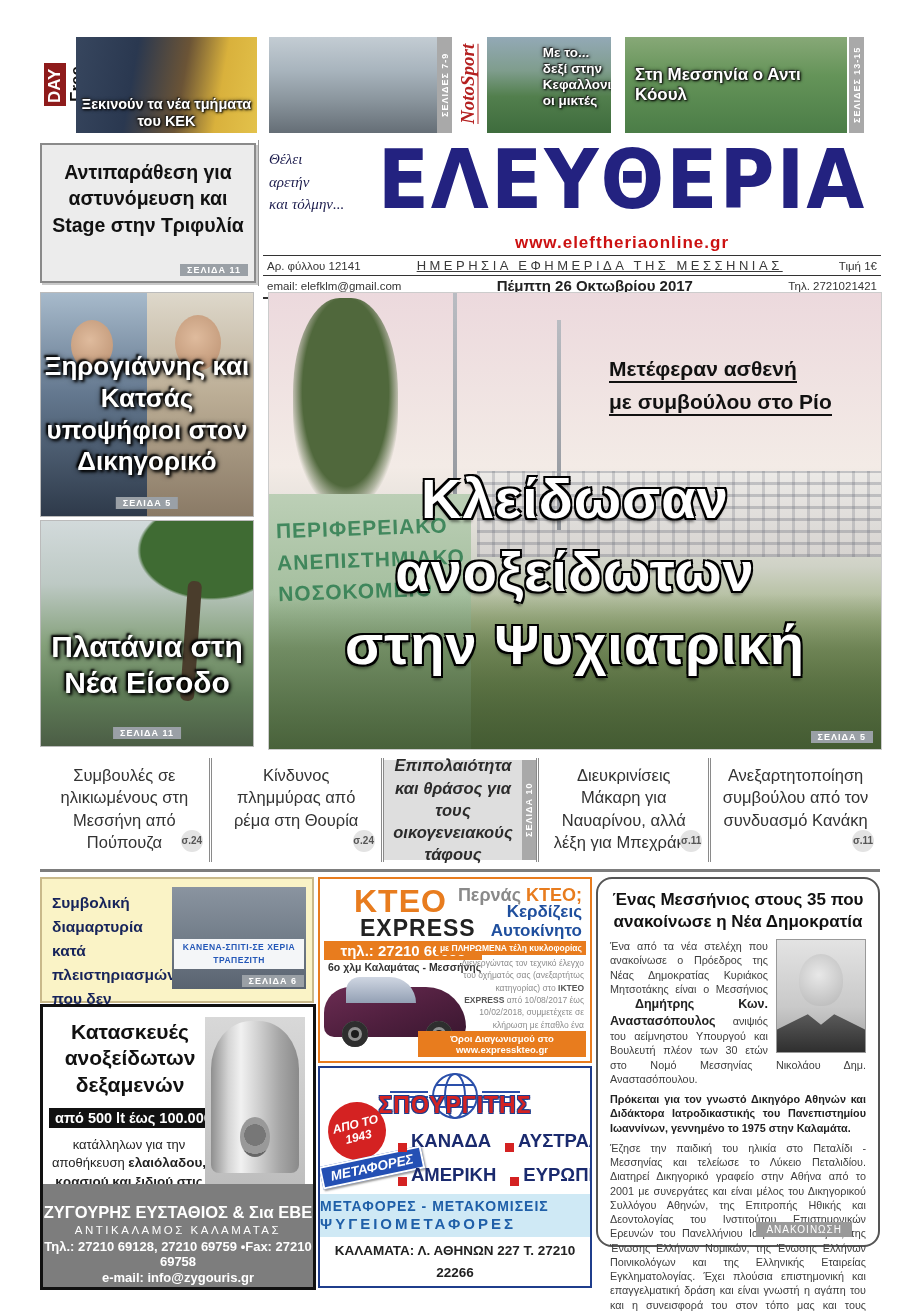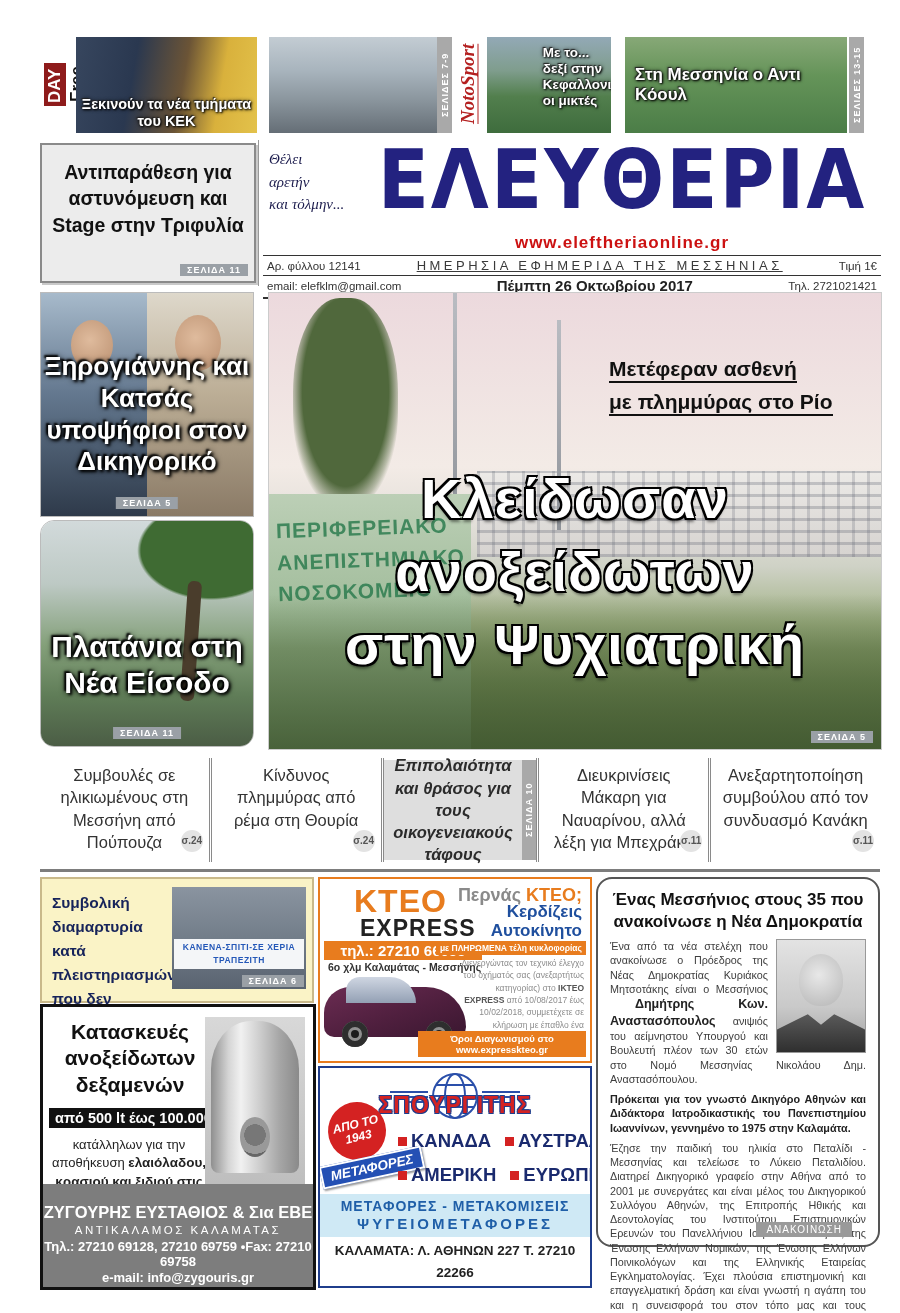--- a/index.html
+++ b/index.html
@@ -46,21 +46,21 @@
   .mh-row1{position:absolute;left:4px;right:0;top:115px;border-top:1px solid #333;border-bottom:1px solid #333;
            display:flex;justify-content:space-between;align-items:center;padding:2px 4px;font-size:11.5px;color:#333;}
   .mh-sub{letter-spacing:3.5px;font-size:13px;color:#3a3a3a;text-decoration:underline;}
   .mh-row2{position:absolute;left:4px;right:0;top:136px;border-bottom:2px solid #333;display:flex;
            justify-content:space-between;align-items:center;padding:1px 4px 3px;font-size:11.5px;color:#333;}
   .mh-date{font-weight:900;font-size:15px;color:#222;text-decoration:underline;}
 
   
   .story{overflow:hidden;left:40px;width:212px;border:1px solid #bbb;}
   .storyA{top:292px;height:223px;}
-  .storyB{top:520px;height:225px;border-radius:14px;}
+  .storyB{top:520px;height:225px;}
   .half{position:absolute;top:0;bottom:0;width:50%;}
   .halfL{left:0;background:linear-gradient(180deg,#a7bacb 0%,#64788f 45%,#2e3a4a 100%);}
   .halfR{left:50%;background:linear-gradient(180deg,#ded8cb 0%,#bcae96 45%,#8a7a66 100%);}
   .head{position:absolute;border-radius:50%;background:radial-gradient(circle at 45% 40%,#dfbb9d,#b98e6e);}
   .ph-palm{background:linear-gradient(180deg,#d2dadb 0%,#bdc9c4 28%,#84a07a 55%,#5f7c57 78%,#4b5d45 100%);}
   .palm-crown{position:absolute;right:-18px;top:-20px;width:150px;height:110px;
       background:radial-gradient(ellipse at 60% 45%,#3f6b33 0 55%,transparent 58%);border-radius:50%;}
   .palm-trunk{position:absolute;right:55px;top:60px;width:14px;height:120px;background:#4a3d2c;border-radius:6px;transform:rotate(4deg);}
   .story-title{position:absolute;left:0;right:0;text-align:center;color:#fff;font-weight:900;line-height:1.22;
                text-shadow:-2px -2px 2px #000,2px 2px 3px #000,0 0 6px #000;}
@@ -164,22 +164,22 @@
   .sp-brand{position:absolute;left:0;right:0;top:24px;text-align:center;font-weight:900;font-size:23px;color:#d42222;
       letter-spacing:1px;text-shadow:-1px -1px 0 #1f3d8c,1px -1px 0 #1f3d8c,-1px 1px 0 #1f3d8c,1px 1px 0 #1f3d8c,0 0 2px #fff;}
   .sp-badge{position:absolute;left:8px;top:34px;width:58px;height:58px;border-radius:50%;background:#d42222;
       color:#fff;font-weight:900;font-size:12px;line-height:1.1;display:flex;align-items:center;justify-content:center;
       text-align:center;transform:rotate(-14deg);font-style:italic;}
   .sp-banner{position:absolute;left:0px;top:88px;background:#2450b4;color:#fff;font-weight:900;font-style:italic;
       font-size:13.5px;padding:2px 8px;transform:rotate(-12deg);border:2px solid #fff;box-shadow:1px 2px 2px rgba(0,0,0,.4);}
   .sp-dests{position:absolute;left:78px;top:62px;width:186px;font-weight:900;font-size:18.5px;color:#1a2a6e;}
   .sp-row{margin-bottom:12px;display:flex;gap:14px;align-items:center;}
   .sq{width:9px;height:9px;background:#d42222;display:inline-block;margin-right:4px;}
-  .sp-dest{display:flex;align-items:center;}
-  .sp-bar{position:absolute;left:0;right:0;top:126px;background:#cfe9f5;text-align:center;color:#1f5fa8;
+  .sp-dest{display:flex;align-items:flex-end;}
+  .sp-bar{position:absolute;left:0;right:0;top:126px;background:#cfe9f5;text-align:left;color:#1f5fa8;
       padding:4px 0 5px;}
   .sp-bar1{font-weight:900;font-size:14px;letter-spacing:1px;}
   .sp-bar2{font-weight:900;font-size:15px;letter-spacing:3px;margin-top:1px;}
   .sp-addr{position:absolute;left:0;right:0;top:172px;text-align:center;font-weight:700;font-size:13.5px;
       color:#222;line-height:1.6;}
 
   
   .nd{left:596px;top:877px;width:284px;height:370px;border:2px solid #555;border-radius:16px;background:#fff;
       padding:10px 12px;box-sizing:border-box;}
   .nd-title{text-align:center;font-weight:900;font-size:17px;line-height:1.3;color:#111;}
@@ -276,21 +276,21 @@
     <div class="mp-pole" style="left:30%;top:0;height:52%;"></div>
     <div class="mp-pole" style="left:47%;top:6%;height:46%;"></div>
     <div class="mp-wall">
       <div class="wall-sign">ΠΕΡΙΦΕΡΕΙΑΚΟ
 ΑΝΕΠΙΣΤΗΜΙΑΚΟ
 ΝΟΣΟΚΟΜΕΙΟ</div>
     </div>
     <div class="mp-veg"></div>
     <div class="kicker">
       <span>Μετέφεραν ασθενή</span><br>
-      <span>με πλημμύρας στο Ρίο</span>
+      <span>με συμβούλου στο Ρίο</span>
     </div>
     <div class="main-headline">
       <div>Κλείδωσαν</div>
       <div>ανοξείδωτων</div>
       <div>στην Ψυχιατρική</div>
     </div>
     <span class="badge mp-badge">ΣΕΛΙΔΑ 5</span>
   </div>
 
   <div class="abs teaser-row">

